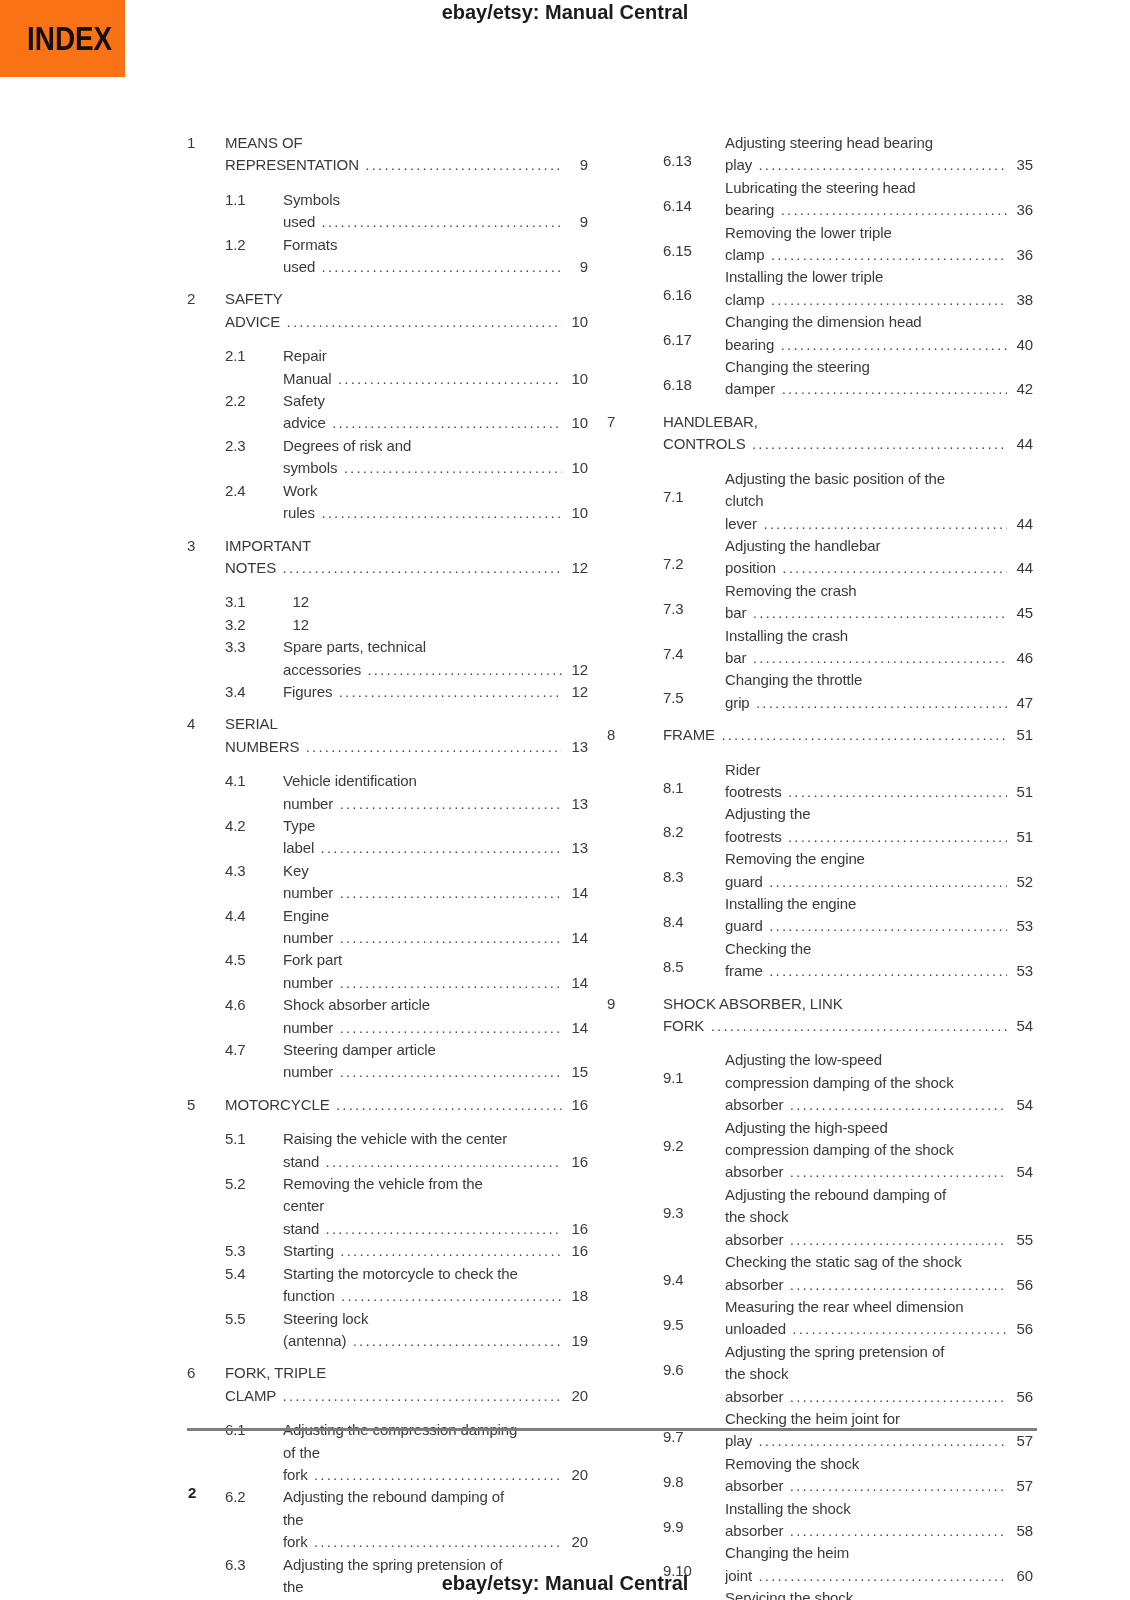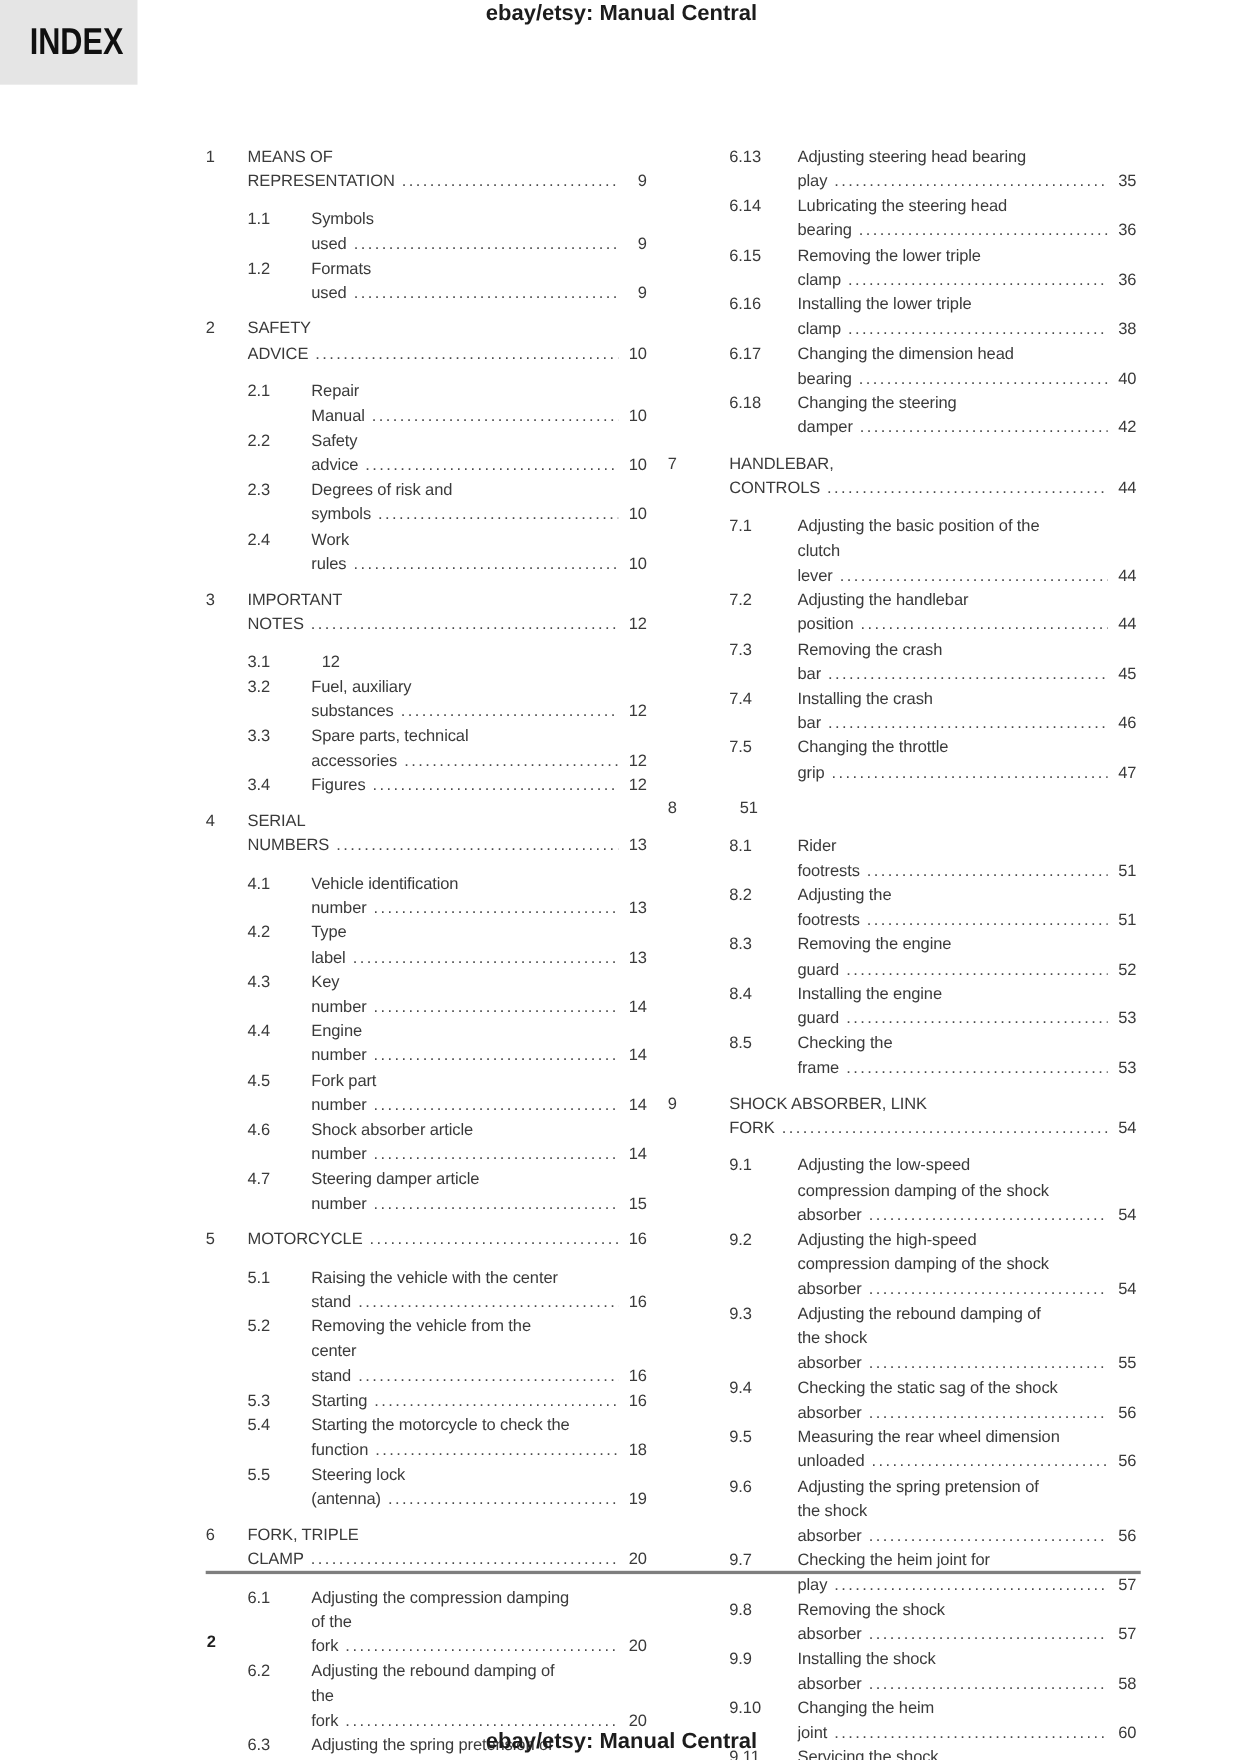--- a/index.html
+++ b/index.html
@@ -10,21 +10,21 @@
     font-family:"Liberation Sans", sans-serif;
     color:#3a3a3a;
     overflow:hidden;
   }
   .page-header {
     position:absolute; top:1px; left:0; width:100%;
     text-align:center; font-size:20px; font-weight:bold; color:#1c1c1c;
   }
   .index-box {
     position:absolute; top:0; left:0; width:125px; height:77px;
-    background:#e5e5e5; display:flex; align-items:center;
+    background:#f97316; display:flex; align-items:center;
   }
   .index-label {
     font-size:34px; font-weight:bold; color:#101010;
     transform:scaleX(.82); transform-origin:0 50%;
     margin-left:27px; white-space:nowrap;
   }
   .toc-col {
     position:absolute; top:132px;
     font-size:15px; line-height:22.4px; letter-spacing:-0.1px;
   }
@@ -32,21 +32,21 @@
   .col-right { left:607px; width:426px; }
   .row { display:flex; align-items:flex-start; }
   .row.sec { margin:10px 0 12px; }
   .toc-col .row.sec:first-child { margin-top:0; }
   .num { flex:none; }
   .sec .num { width:38px; }
   .sub { padding-left:38px; }
   .sub .num { width:58px; }
   .col-right .sec .num { width:56px; }
   .col-right .sub { padding-left:56px; }
-  .col-right .sub .num { width:62px; }
+  .col-right .sub .num { width:62px;margin-top:18px; }
   .ttl {
     flex:1 1 auto; overflow:hidden; white-space:pre-line; padding-right:3px;
   }
   .ttl::after {
     content:"\00a0..............................................................................................................";
     letter-spacing:2.2px; color:#4a4a4a;
   }
   .pg { flex:none; width:26px; text-align:right; align-self:flex-end; }
   .bottom-rule {
     position:absolute; left:187px; top:1428px; width:850px; height:3px;
@@ -115,21 +115,20 @@
       <span class="num">3</span>
       <span class="ttl">IMPORTANT NOTES</span>
       <span class="pg">12</span>
     </div>
     <div class="row sub">
       <span class="num">3.1</span>
       <span class="pg">12</span>
     </div>
     <div class="row sub">
       <span class="num">3.2</span>
-      <span class="ttl">Fuel, auxiliary substances</span>
       <span class="pg">12</span>
     </div>
     <div class="row sub">
       <span class="num">3.3</span>
       <span class="ttl">Spare parts, technical accessories</span>
       <span class="pg">12</span>
     </div>
     <div class="row sub">
       <span class="num">3.4</span>
       <span class="ttl">Figures</span>
@@ -290,20 +289,21 @@
       <span class="ttl">Installing the crash bar</span>
       <span class="pg">46</span>
     </div>
     <div class="row sub">
       <span class="num">7.5</span>
       <span class="ttl">Changing the throttle grip</span>
       <span class="pg">47</span>
     </div>
     <div class="row sec">
       <span class="num">8</span>
+      <span class="ttl">FRAME</span>
       <span class="pg">51</span>
     </div>
     <div class="row sub">
       <span class="num">8.1</span>
       <span class="ttl">Rider footrests</span>
       <span class="pg">51</span>
     </div>
     <div class="row sub">
       <span class="num">8.2</span>
       <span class="ttl">Adjusting the footrests</span>

